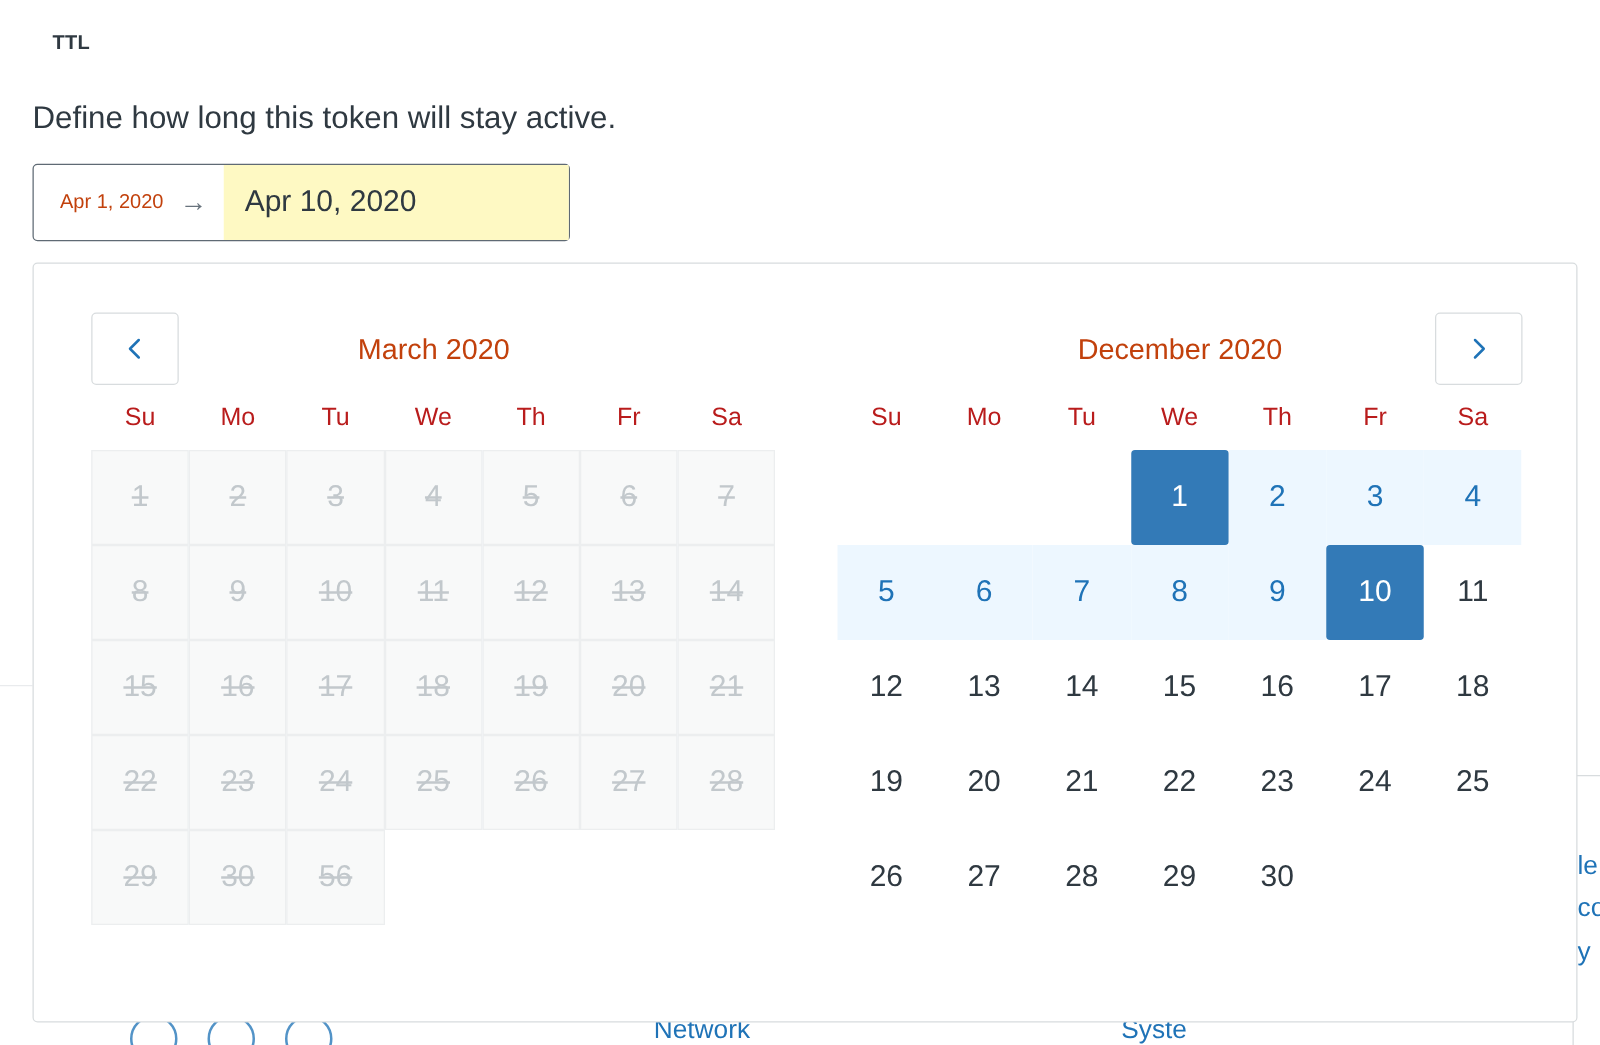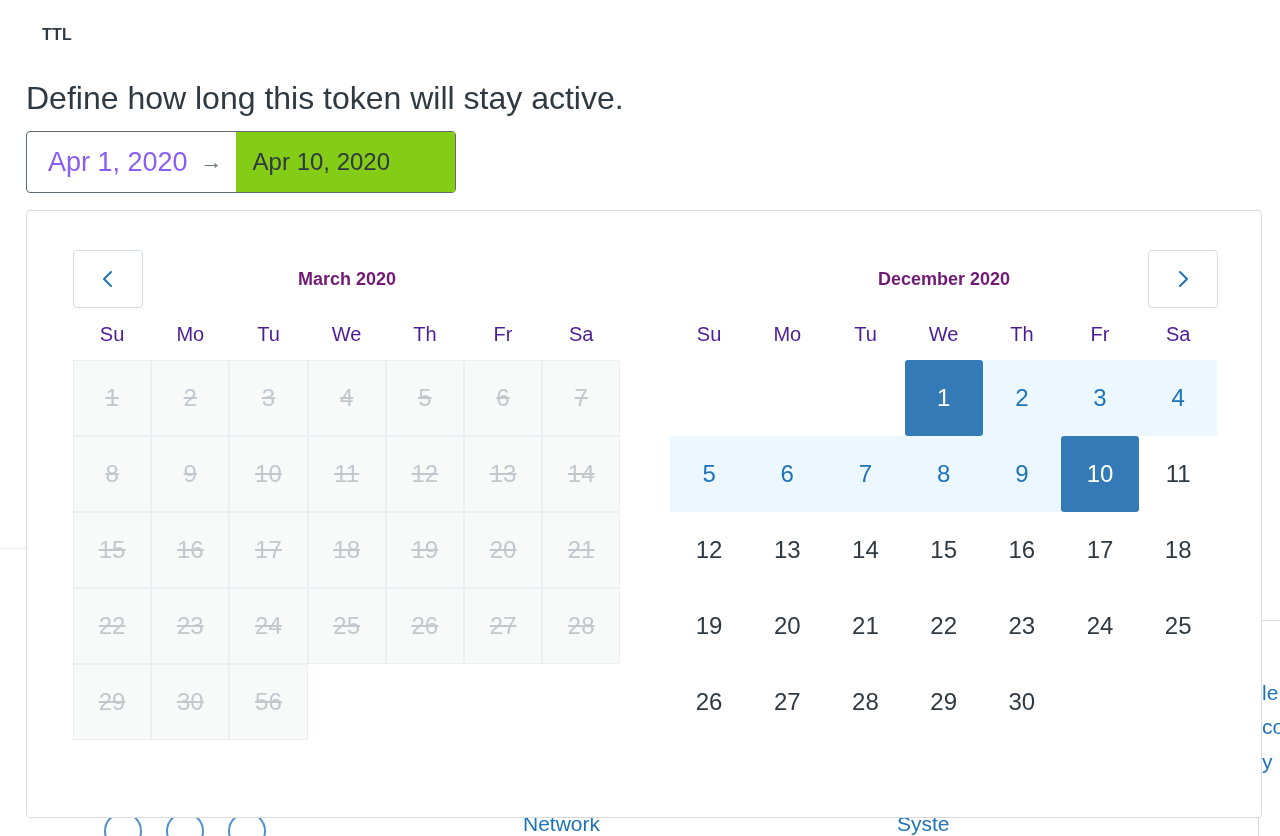--- a/index.html
+++ b/index.html
@@ -24,21 +24,21 @@
     font-size: 16px;
     font-weight: bold;
     color: #2f3941;
     letter-spacing: 0.2px;
     margin-left: 16px;
   }
   .ttl-desc {
     position: absolute;
     left: 26px;
     top: 80px;
-    font-size: 32px;
+    font-size: 25px;
     font-weight: normal;
     color: #2f3941;
   }
 
   
   .range-box {
     position: absolute;
     left: 26px;
     top: 131px;
     width: 430px;
@@ -46,36 +46,36 @@
     border: 1px solid #5f6a74;
     border-radius: 4px;
     box-sizing: border-box;
     display: flex;
     align-items: center;
     background: #fff;
   }
   .range-start {
     flex: 0 0 auto;
     padding: 0 0 0 21px;
-    font-size: 27px;
-    color: #8b5cf6;
+    font-size: 16px;
+    color: #c2410c;
     line-height: 60px;
   }
   .range-arrow {
     flex: 0 0 auto;
     width: 48px;
     text-align: center;
     font-size: 22px;
     color: #68737d;
     line-height: 60px;
   }
   .range-end {
     flex: 1 1 auto;
     align-self: stretch;
-    background: #84cc16;
+    background: #fef9c3;
     font-size: 24px;
     color: #2f3941;
     line-height: 60px;
     padding-left: 17px;
     box-sizing: border-box;
   }
 
   
   .cal-panel {
     position: absolute;
@@ -111,36 +111,36 @@
     top: 39px;
     width: 1145px;
     display: flex;
     justify-content: space-between;
   }
   .month {
     width: 548px;
   }
   .month-label {
     text-align: center;
-    font-size: 18px;
-    font-weight: bold;
-    color: #701a75;
+    font-size: 23px;
+    font-weight: normal;
+    color: #c2410c;
     height: 58px;
     line-height: 58px;
   }
   .dow-row, .week-row {
     display: flex;
   }
   .dow-cell {
     width: 78.2px;
     height: 52px;
     line-height: 52px;
     text-align: center;
     font-size: 20px;
-    color: #4c1d95;
+    color: #b91c1c;
   }
   .day-cell {
     width: 78.2px;
     height: 76px;
     line-height: 76px;
     text-align: center;
     font-size: 24px;
     color: #2f3941;
     box-sizing: border-box;
     cursor: pointer;

